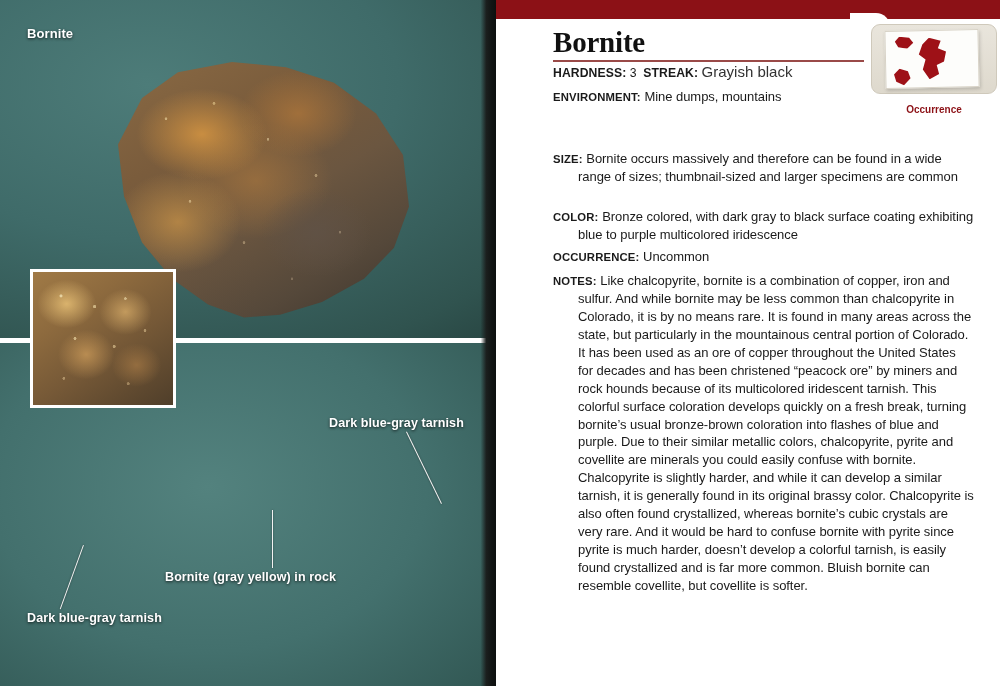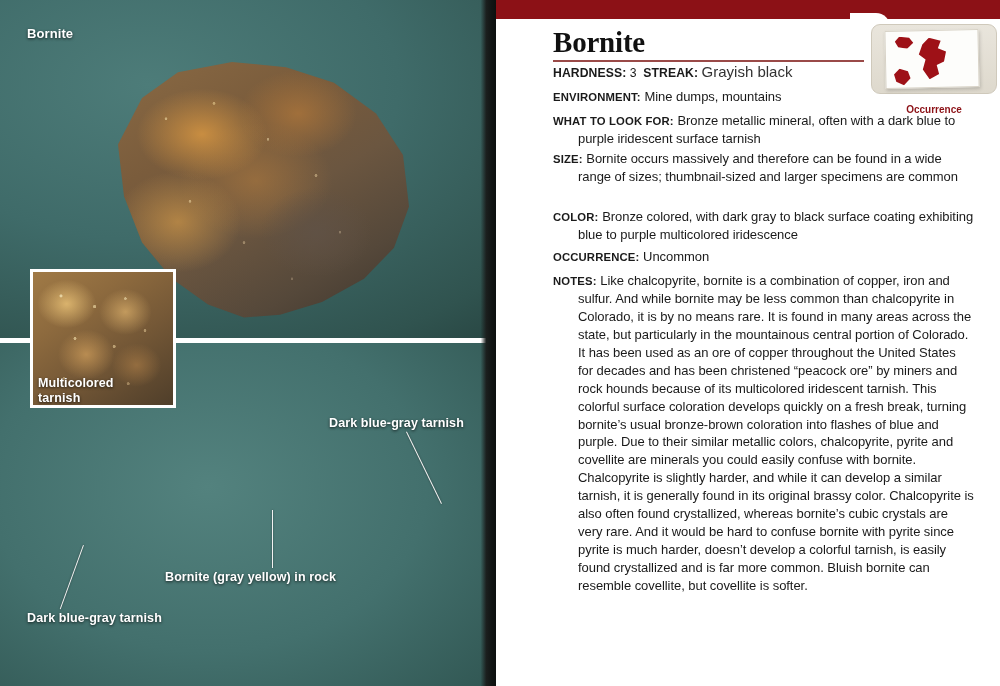--- a/index.html
+++ b/index.html
@@ -148,22 +148,20 @@
     </div>
 
     <div class="leader" style="left:406px;top:432px;height:80px;transform:rotate(-26deg);"></div>
     <div class="leader" style="left:272px;top:510px;height:58px;"></div>
     <div class="leader" style="left:83px;top:545px;height:68px;transform:rotate(20deg);"></div>
 
     <div class="inset"></div>
 
     <div class="photo-label lbl-bornite">Bornite</div>
 
-    <div class="photo-label lbl-multicolored" style="white-space:pre-line;">Multicolored
-tarnish</div>
 
     <div class="photo-label lbl-dbg-top">Dark blue-gray tarnish</div>
     <div class="photo-label lbl-brass">Bornite (gray yellow) in rock</div>
     <div class="photo-label lbl-dbg-bottom">Dark blue-gray tarnish</div>
   </div>
 
   <div class="gutter"></div>
 
   <div class="right-page">
     <div class="topband"></div>
@@ -175,24 +173,20 @@
 
     <div class="hs-row">
       <b>HARDNESS:</b><span>&nbsp;</span><span>3</span><span>&nbsp;&nbsp;</span><b>STREAK:</b><span>&nbsp;</span><span class="hs-small">Grayish black</span>
     </div>
 
     <div class="entry e-env">
       <b>ENVIRONMENT:</b>
       <span class="v">Mine dumps, mountains</span>
     </div>
 
-    <div class="entry e-look">
-      <b>WHAT TO LOOK FOR:</b>
-      <span class="v">Bronze metallic mineral, often with a dark blue to purple iridescent surface tarnish</span>
-    </div>
 
     <div class="entry e-size">
       <b>SIZE:</b>
       <span class="v">Bornite occurs massively and therefore can be found in a wide range of sizes; thumbnail-sized and larger specimens are common</span>
     </div>
 
     <div class="entry e-color">
       <b>COLOR:</b>
       <span class="v">Bronze colored, with dark gray to black surface coating exhibiting blue to purple multicolored iridescence</span>
     </div>

